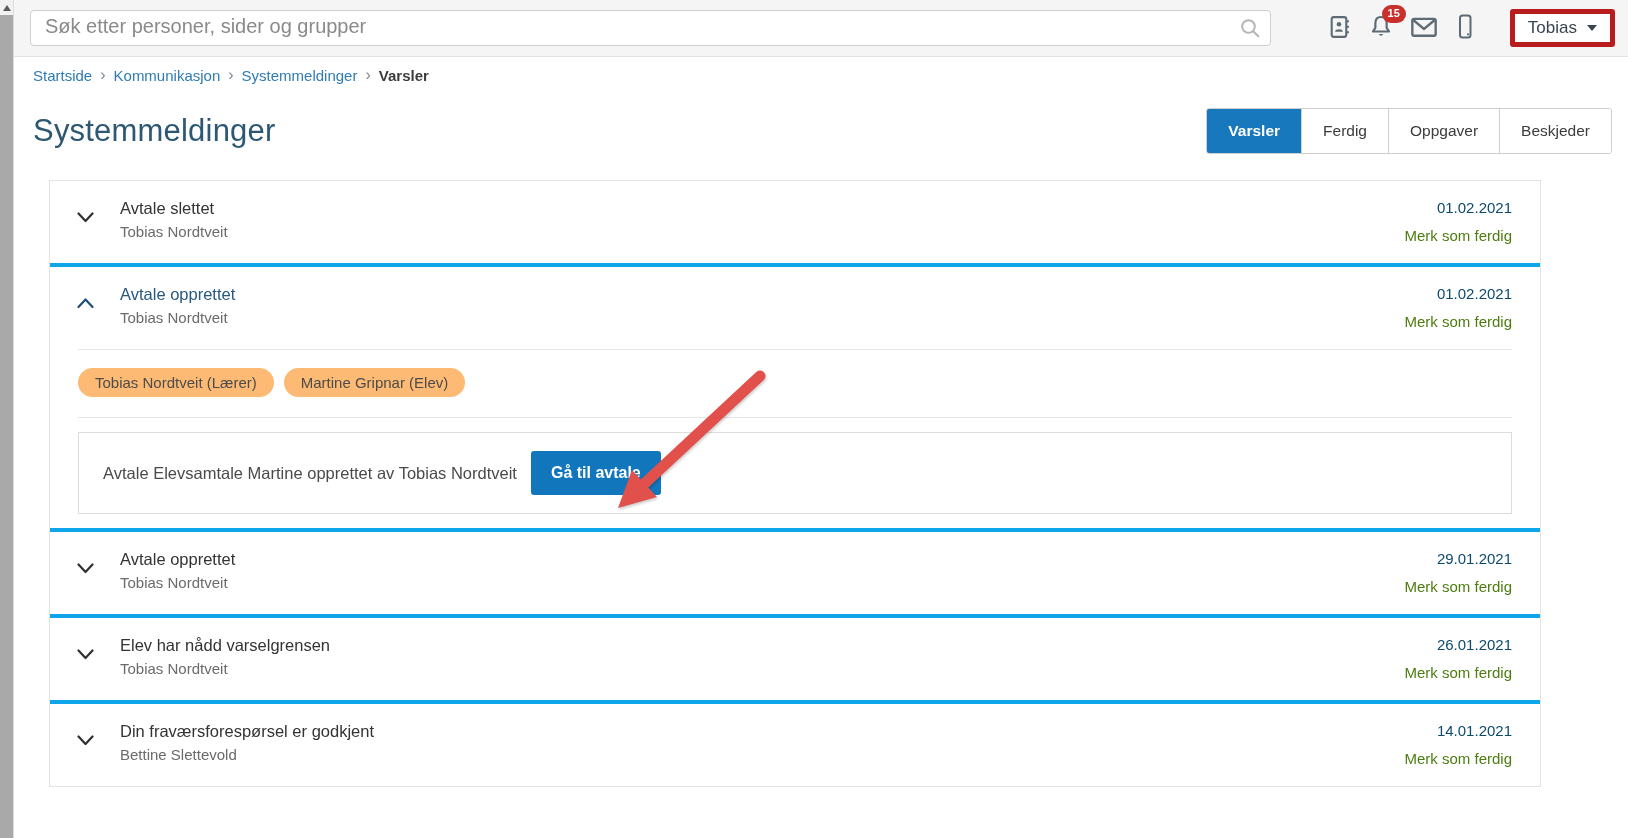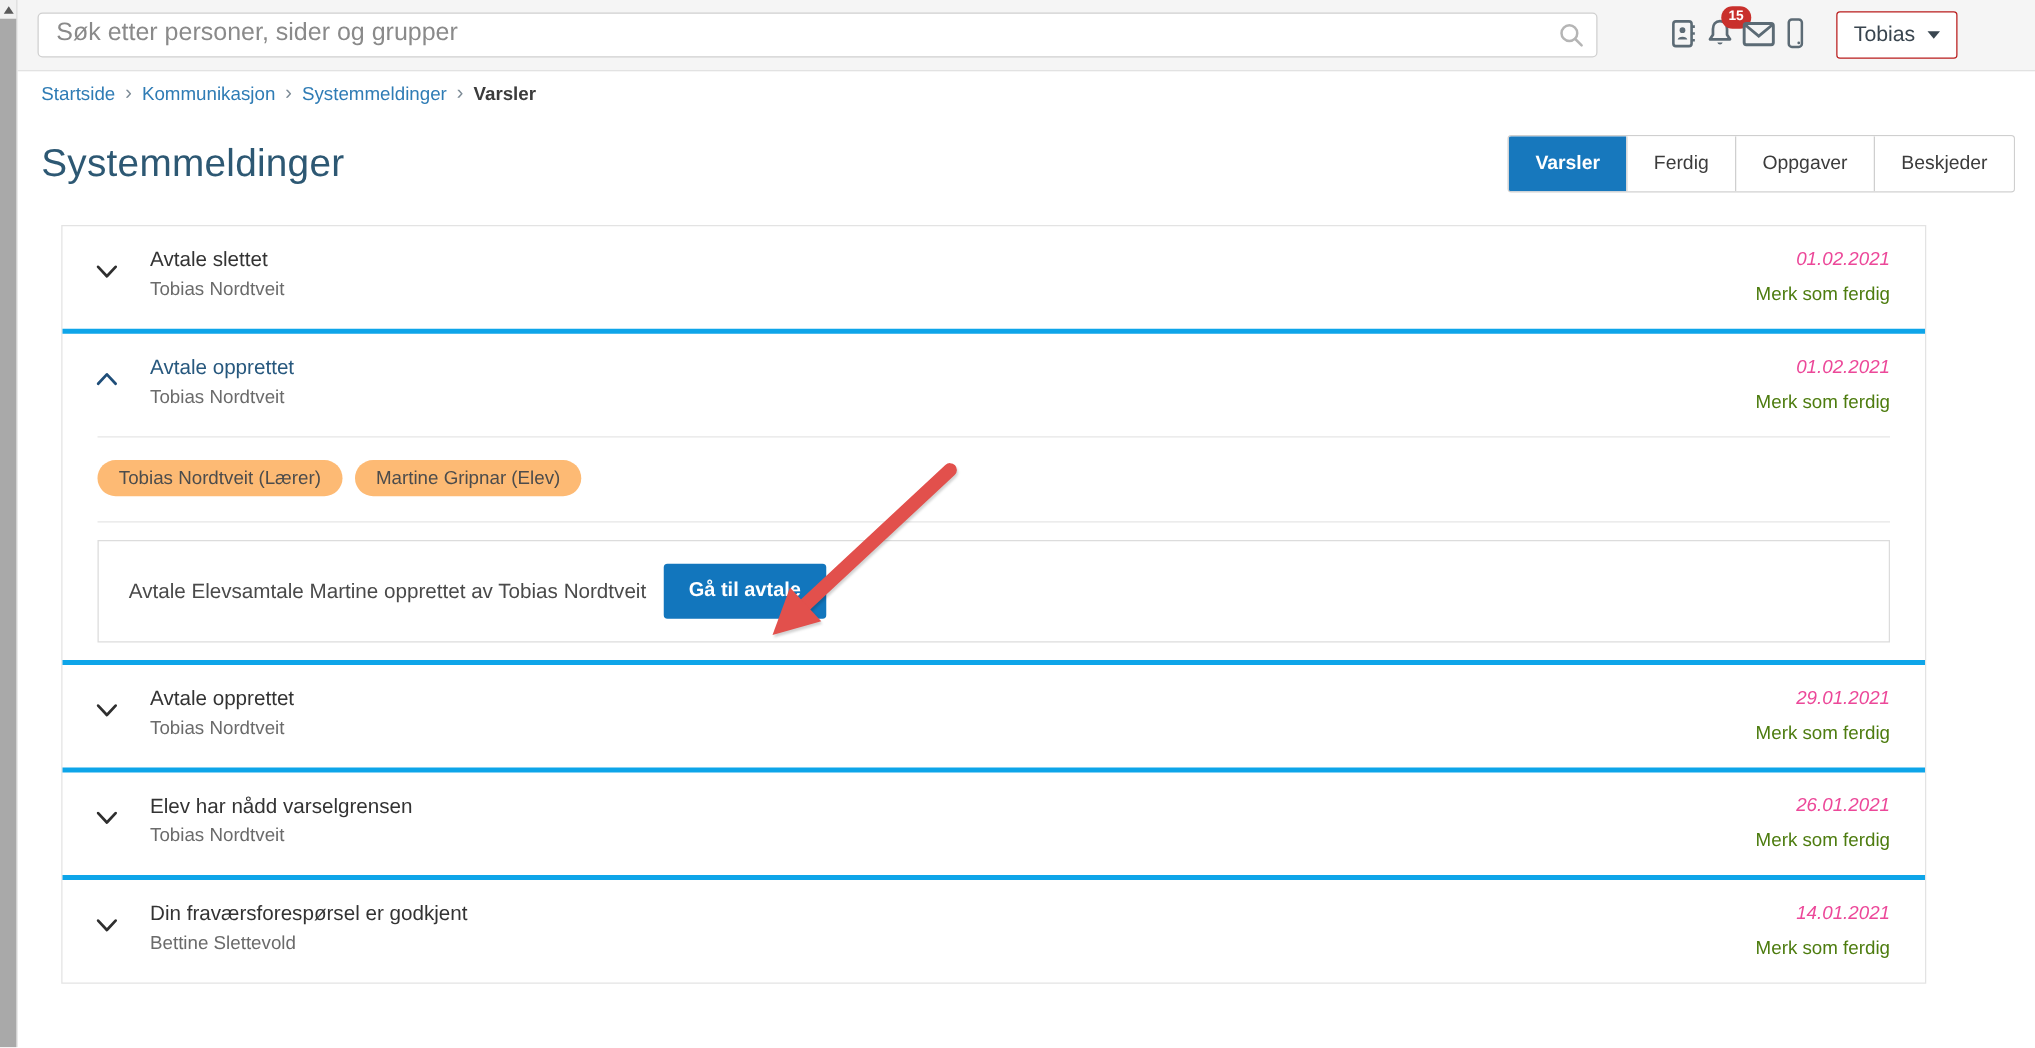--- a/index.html
+++ b/index.html
@@ -12,24 +12,24 @@
   .sb-arrow { width:14px; height:15px; display:flex; align-items:center; justify-content:center; }
   .sb-arrow .tri { width:0; height:0; border-left:4px solid transparent; border-right:4px solid transparent; border-bottom:6px solid #5a5a5a; }
   .sb-thumb { position:absolute; top:15px; left:0; width:13px; height:calc(100% - 15px); background:#a9a9a9; }
 
   
   header { position:absolute; left:14px; top:0; width:1614px; height:57px; background:#f5f5f5; border-bottom:1px solid #e2e2e2; display:flex; align-items:center; padding:0 13px 0 16px; }
   .search-wrap { position:relative; width:1248px; height:36px; }
   .search-wrap input { width:100%; height:36px; border:1px solid #cfcfcf; border-radius:4px; background:#fff; padding:0 42px 4px 14px; font-size:20px; color:#3c3c3c; font-family:inherit; outline:none; }
   .search-wrap input::placeholder { color:#8a8a8a; }
   .search-icon { position:absolute; right:10px; top:7px; color:#b5b5b5; }
-  .hdr-icons { display:flex; align-items:center; gap:4px; margin-left:56px; }
+  .hdr-icons { display:flex; align-items:center; gap:16px; margin-left:56px; }
   .icon-btn { position:relative; background:none; border:none; color:#5c6b75; cursor:pointer; display:flex; align-items:center; padding:0; }
   .badge { position:absolute; top:-8px; right:-12px; background:#c9302c; color:#fff; font-size:11px; font-weight:bold; line-height:1; padding:3px 6px 4px; border-radius:9px; }
-  .user-btn { margin-left:18px; height:38px; background:#fff; border:1px solid #b91c1c; border-radius:3px; padding:0 13px; font-family:inherit; font-size:17px; color:#39454f; display:flex; align-items:center; gap:10px; cursor:pointer; }
+  .user-btn { margin-left:18px; height:38px; background:#fff; border:5px solid #b91c1c; border-radius:3px; padding:0 13px; font-family:inherit; font-size:17px; color:#39454f; display:flex; align-items:center; gap:10px; cursor:pointer; }
   .caret-down { width:0; height:0; border-left:5px solid transparent; border-right:5px solid transparent; border-top:6px solid #39454f; display:inline-block; }
 
   
   .page { position:absolute; left:14px; top:58px; width:1614px; padding:0 16px 0 19px; }
   .breadcrumb { margin-top:8px; font-size:15px; display:flex; align-items:center; gap:8px; }
   .breadcrumb a { color:#2f7cb5; text-decoration:none; }
   .breadcrumb .sep { color:#7d8b96; font-size:16px; }
   .breadcrumb .current { color:#3c3c3c; font-weight:600; }
 
   .title-row { margin-top:24px; display:flex; justify-content:space-between; align-items:center; }
@@ -42,21 +42,21 @@
   
   .list { margin:26px 71px 0 16px; border:1px solid #e3e3e3; background:#fff; }
   .row { border-top:4px solid #0ea5e9; }
   .row:first-child { border-top:none; }
   .row-head { position:relative; padding:18px 28px 18px 70px; min-height:82px; cursor:pointer; }
   .chev-btn { position:absolute; left:27px; top:30px; background:none; border:none; padding:0; cursor:pointer; }
   .row-title { font-size:16.5px; color:#333; }
   .row-title.blue { color:#27587e; }
   .row-sender { font-size:15px; color:#6b6b6b; margin-top:5px; }
   .row-right { position:absolute; right:28px; top:18px; text-align:right; }
-  .row-date { font-size:15px; color:#ec4899;font-style:italic; }
+  .row-date { font-size:15px; color:#0c4a6e; }
   .row-action { display:inline-block; margin-top:11px; font-size:15px; color:#4d7c0f; text-decoration:none; }
 
   
   .detail { padding:0 28px 14px 28px; }
   .d-divider { border-top:1px solid #e6e6e6; }
   .involved-label { margin-top:20px; font-size:16px; color:#3f3f3f; }
   .chips { margin-top:18px; display:flex; gap:10px; }
   .chip { background:#fdba74; color:#4c4c4c; font-size:15px; padding:6px 17px; border-radius:15px; }
   .chips-after { margin-top:20px; }
   .msg-box { margin-top:14px; border:1px solid #dcdcdc; min-height:82px; display:flex; align-items:center; padding:0 24px; gap:14px; }

